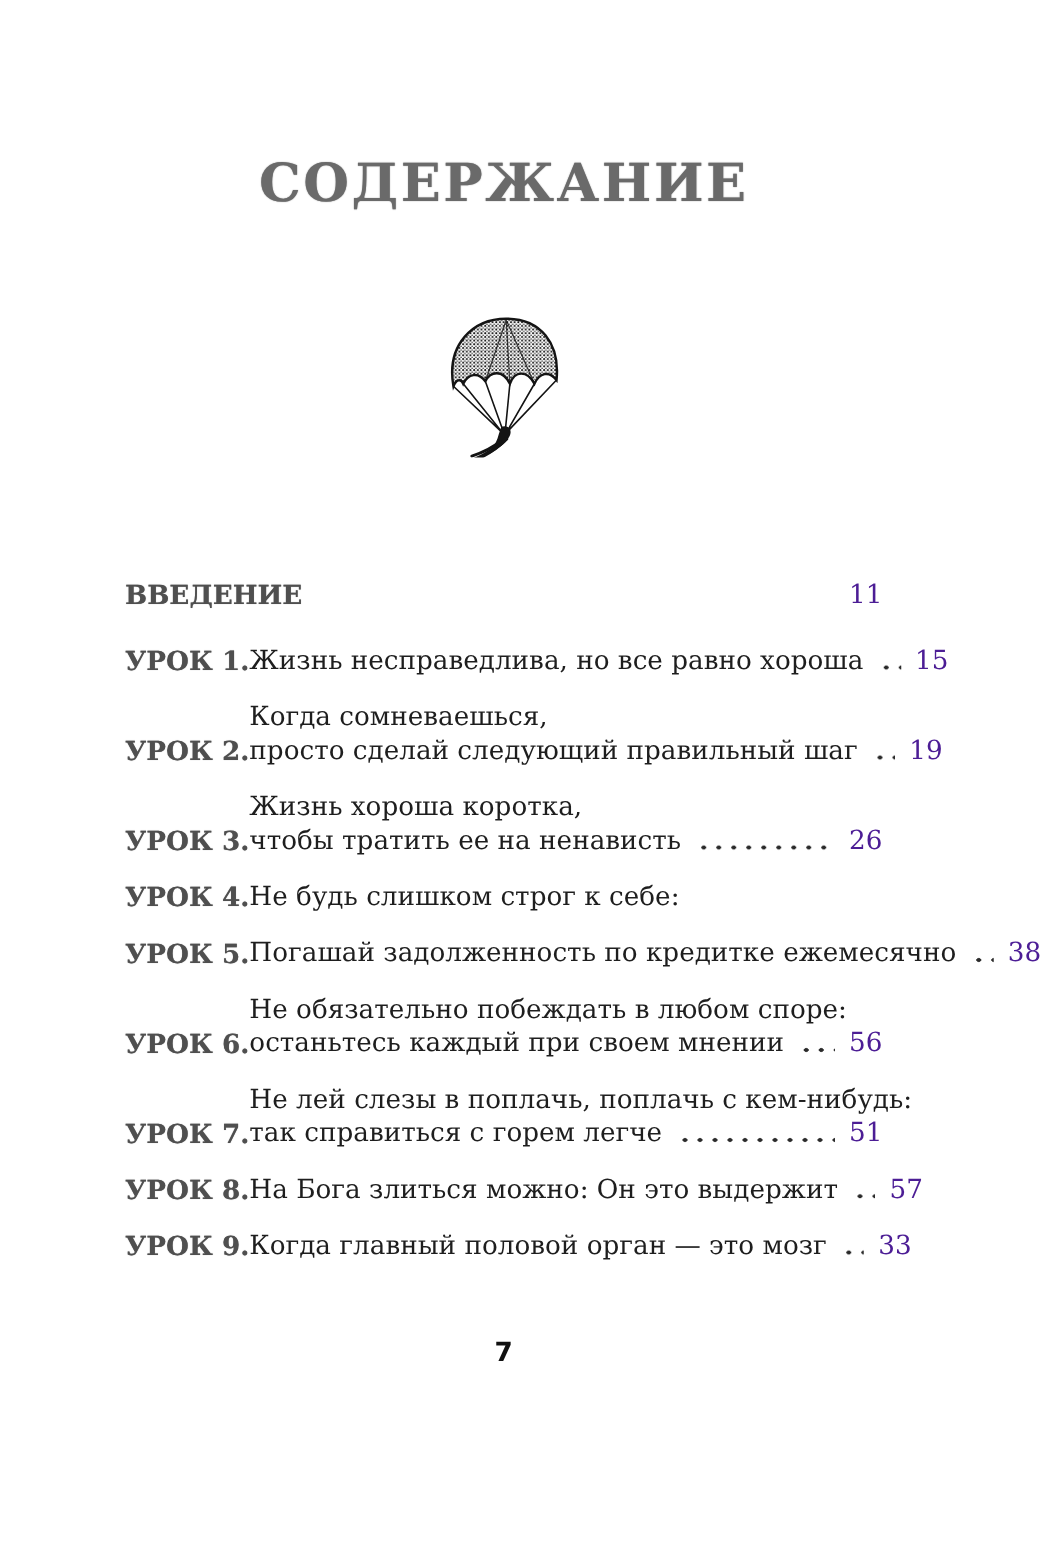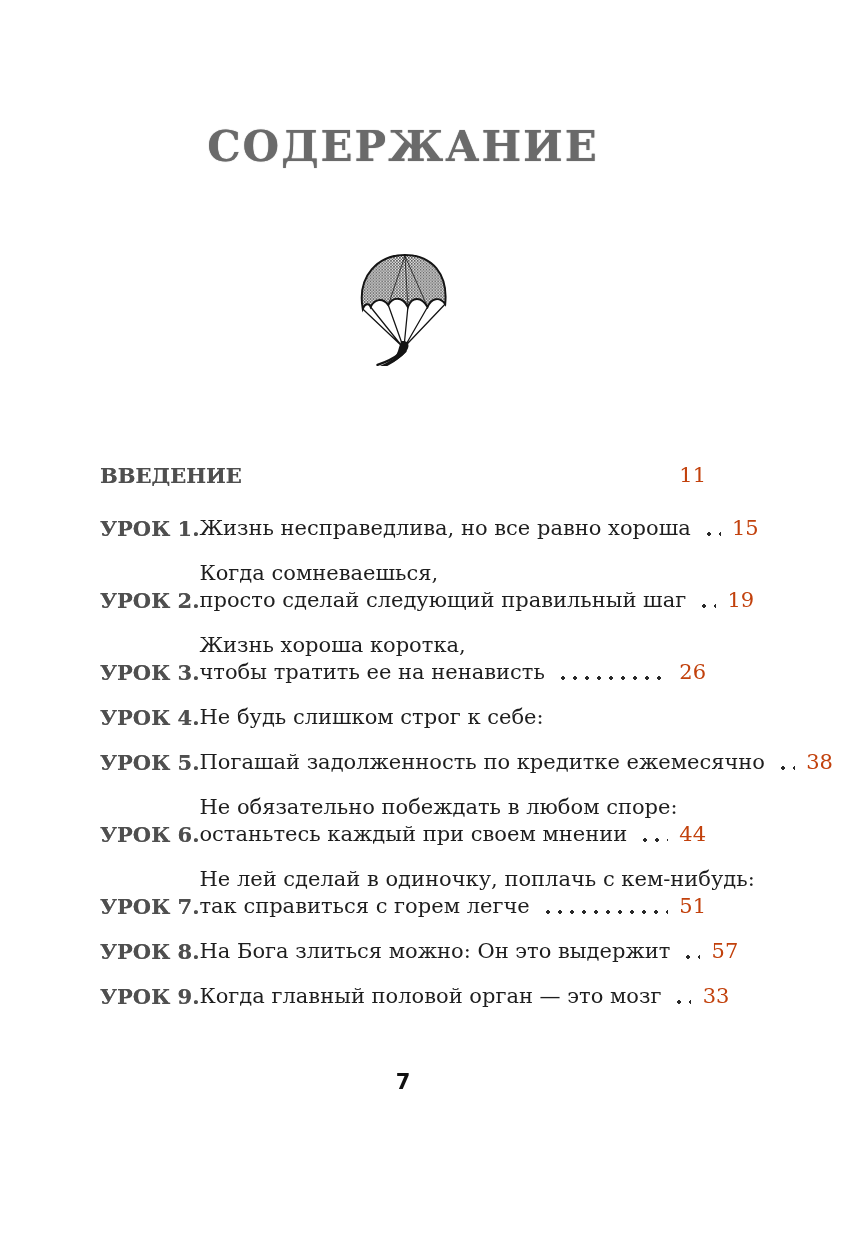--- a/index.html
+++ b/index.html
@@ -66,21 +66,21 @@
     min-width: 18px;
     margin: 0 8px 0 12px;
     background-image: radial-gradient(circle, #2a2a2a 1.7px, rgba(0,0,0,0) 1.9px);
     background-size: 12px 6px;
     background-repeat: repeat-x;
     background-position: left bottom 5px;
   }
   .pg {
     flex: 0 0 30px;
     text-align: right;
-    color: #c2410c;
+    color: #4c1d95;
   }
   .footer-pagenum {
     top: 1070px;
     text-align: center;
     font-family: "DejaVu Sans", "Liberation Sans", sans-serif;
     font-weight: bold;
     font-size: 21px;
     color: #111;
   }
 </style>
@@ -181,29 +181,29 @@
       </div>
     </div>
 
     <div class="entry">
       <div class="lbl">УРОК 6.</div>
       <div class="entry-body">
         <div class="tline">Не обязательно побеждать в любом споре:</div>
         <div class="lastline">
           <span class="txt">останьтесь каждый при своем мнении</span>
           <span class="leader"></span>
-          <span class="pg">44</span>
+          <span class="pg">56</span>
         </div>
       </div>
     </div>
 
     <div class="entry">
       <div class="lbl">УРОК 7.</div>
       <div class="entry-body">
-        <div class="tline">Не лей сделай в одиночку, поплачь с кем-нибудь:</div>
+        <div class="tline">Не лей слезы в поплачь, поплачь с кем-нибудь:</div>
         <div class="lastline">
           <span class="txt">так справиться с горем легче</span>
           <span class="leader"></span>
           <span class="pg">51</span>
         </div>
       </div>
     </div>
 
     <div class="entry">
       <div class="lbl">УРОК 8.</div>

